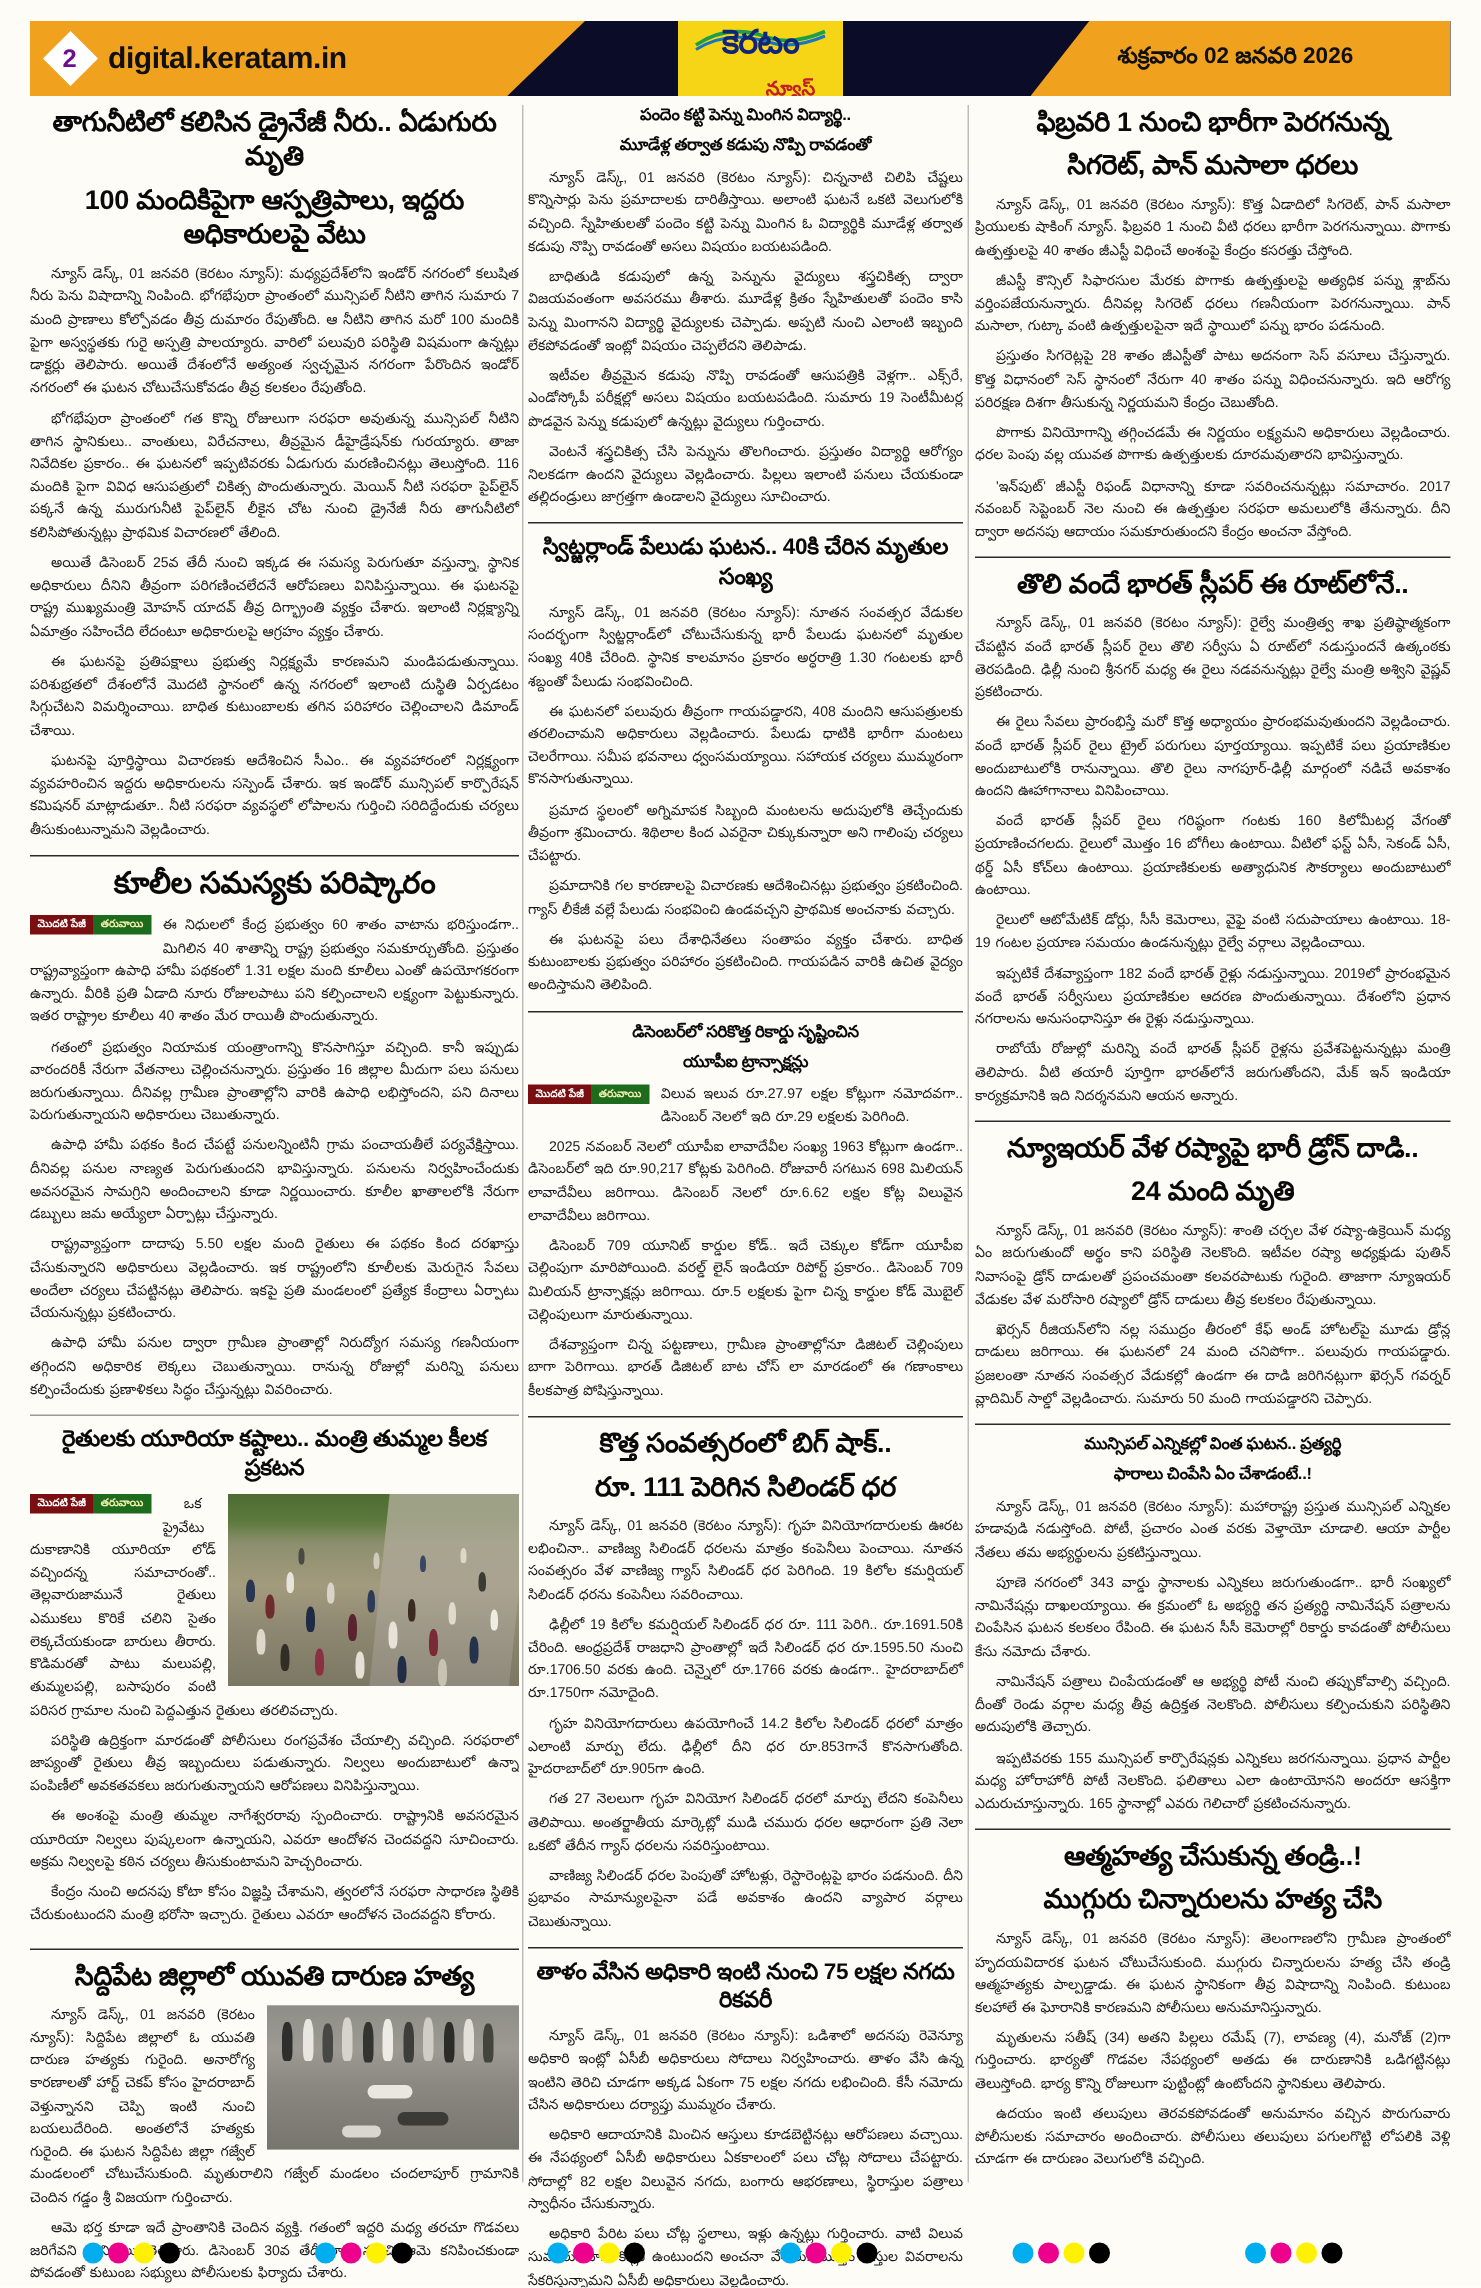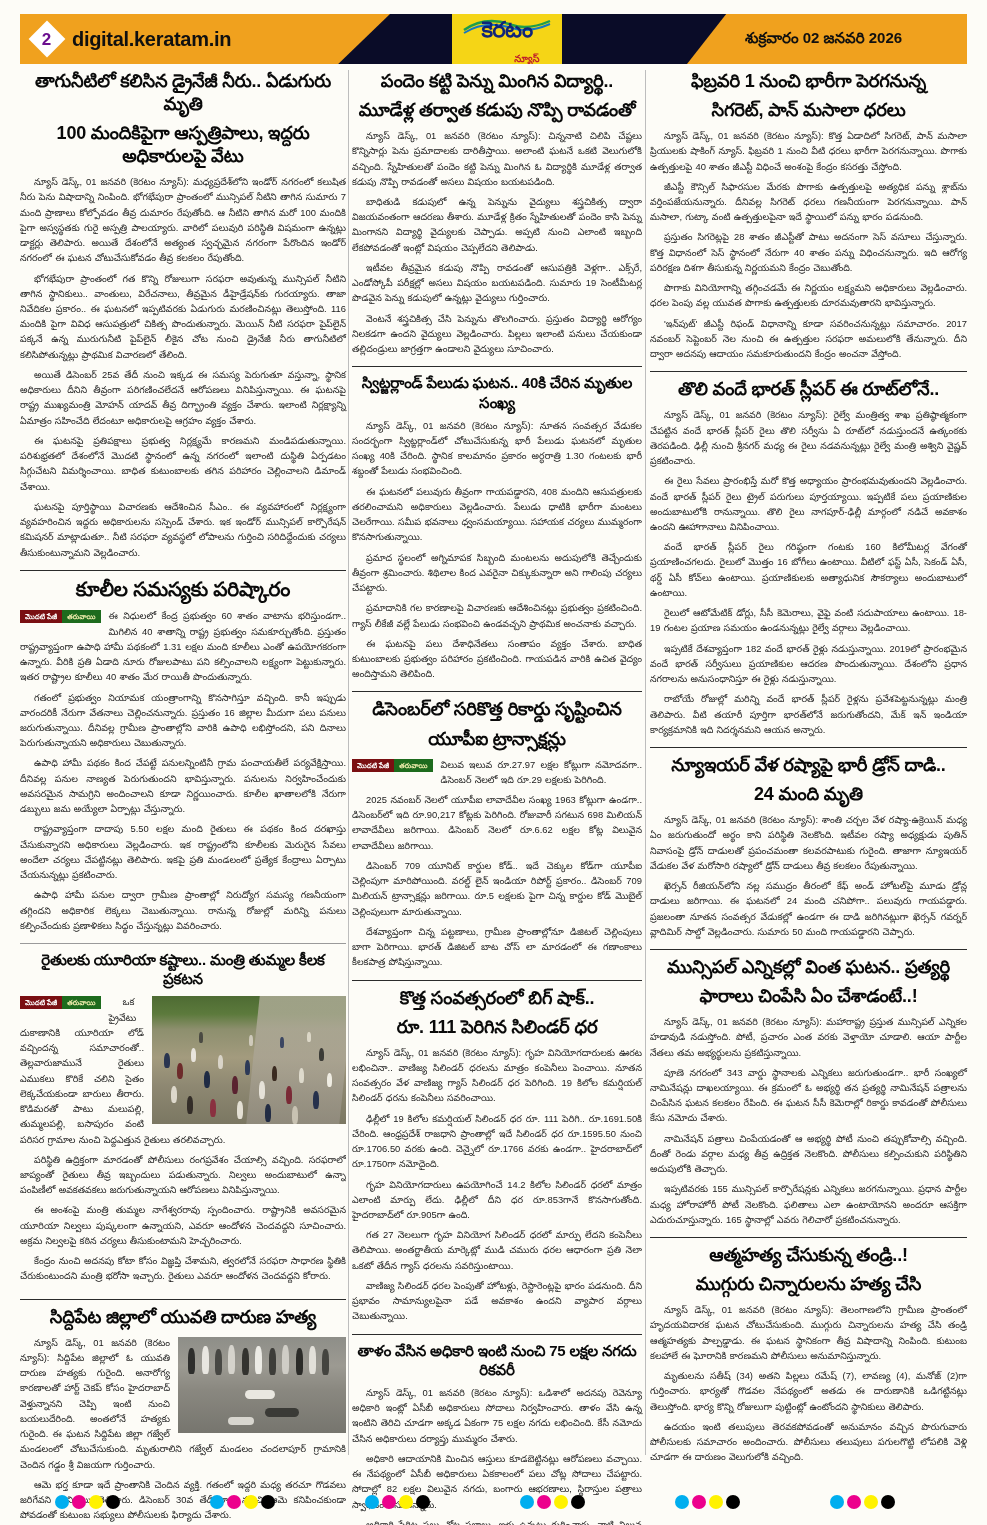--- a/index.html
+++ b/index.html
@@ -86,21 +86,21 @@
     font-weight: bold;
     font-size: 22px;
     line-height: 1;
     margin-top: 4px;
     letter-spacing: -0.5px;
   }
   .logo-sub {
     position: relative;
     color: #c0202a;
     font-weight: bold;
-    font-size: 10px;
+    font-size: 13px;
     line-height: 1;
     margin-top: 13px;
     padding-left: 40px;
   }
   .mast-right {
     position: absolute;
     right: 0; top: 0;
     width: 280px; height: 50px;
     background: #f0a11e;
     clip-path: polygon(14% 0, 100% 0, 100% 100%, 0% 100%);
@@ -153,21 +153,21 @@
   h1.headline, h2.headline {
     margin: 0 0 6px 0;
     text-align: center;
     font-weight: bold;
     color: #0a0a0a;
     line-height: 1.28;
     letter-spacing: -0.2px;
   }
   .hl-xl  { font-size: 20px; }
   .hl-lg  { font-size: 18px; }
-  .hl-md  { font-size: 18px; }
+  .hl-md  { font-size: 11px; }
   .hl-sm  { font-size: 15px; }
 
   .body-text {
     font-size: 9.4px;
     line-height: 1.62;
     text-align: justify;
     color: #1a1a1a;
     margin: 0 0 5px 0;
     text-indent: 14px;
     word-spacing: 0.6px;
@@ -397,21 +397,21 @@
       </div>
     </div>
   </div>
 
   <div class="col col2">
 
     <div class="article">
       <h2 class="headline hl-md">పందెం కట్టి పెన్ను మింగిన విద్యార్థి..</h2>
       <h2 class="headline hl-md">మూడేళ్ల తర్వాత కడుపు నొప్పి రావడంతో</h2>
       <p class="body-text">న్యూస్ డెస్క్, 01 జనవరి (కెరటం న్యూస్): చిన్ననాటి చిలిపి చేష్టలు కొన్నిసార్లు పెను ప్రమాదాలకు దారితీస్తాయి. అలాంటి ఘటనే ఒకటి వెలుగులోకి వచ్చింది. స్నేహితులతో పందెం కట్టి పెన్ను మింగిన ఓ విద్యార్థికి మూడేళ్ల తర్వాత కడుపు నొప్పి రావడంతో అసలు విషయం బయటపడింది.</p>
-      <p class="body-text">బాధితుడి కడుపులో ఉన్న పెన్నును వైద్యులు శస్త్రచికిత్స ద్వారా విజయవంతంగా ఆదరణు తీశారు. మూడేళ్ల క్రితం స్నేహితులతో పందెం కాసి పెన్ను మింగానని విద్యార్థి వైద్యులకు చెప్పాడు. అప్పటి నుంచి ఎలాంటి ఇబ్బంది లేకపోవడంతో ఇంట్లో విషయం చెప్పలేదని తెలిపాడు.</p>
+      <p class="body-text">బాధితుడి కడుపులో ఉన్న పెన్నును వైద్యులు శస్త్రచికిత్స ద్వారా విజయవంతంగా అవసరము తీశారు. మూడేళ్ల క్రితం స్నేహితులతో పందెం కాసి పెన్ను మింగానని విద్యార్థి వైద్యులకు చెప్పాడు. అప్పటి నుంచి ఎలాంటి ఇబ్బంది లేకపోవడంతో ఇంట్లో విషయం చెప్పలేదని తెలిపాడు.</p>
       <p class="body-text">ఇటీవల తీవ్రమైన కడుపు నొప్పి రావడంతో ఆసుపత్రికి వెళ్లగా.. ఎక్స్‌రే, ఎండోస్కోపీ పరీక్షల్లో అసలు విషయం బయటపడింది. సుమారు 19 సెంటీమీటర్ల పొడవైన పెన్ను కడుపులో ఉన్నట్లు వైద్యులు గుర్తించారు.</p>
       <p class="body-text">వెంటనే శస్త్రచికిత్స చేసి పెన్నును తొలగించారు. ప్రస్తుతం విద్యార్థి ఆరోగ్యం నిలకడగా ఉందని వైద్యులు వెల్లడించారు. పిల్లలు ఇలాంటి పనులు చేయకుండా తల్లిదండ్రులు జాగ్రత్తగా ఉండాలని వైద్యులు సూచించారు.</p>
     </div>
 
     <hr class="hr-top">
 
     <div class="article">
       <h2 class="headline hl-sm">స్విట్జర్లాండ్ పేలుడు ఘటన.. 40కి చేరిన మృతుల సంఖ్య</h2>
       <p class="body-text">న్యూస్ డెస్క్, 01 జనవరి (కెరటం న్యూస్): నూతన సంవత్సర వేడుకల సందర్భంగా స్విట్జర్లాండ్‌లో చోటుచేసుకున్న భారీ పేలుడు ఘటనలో మృతుల సంఖ్య 40కి చేరింది. స్థానిక కాలమానం ప్రకారం అర్ధరాత్రి 1.30 గంటలకు భారీ శబ్దంతో పేలుడు సంభవించింది.</p>
       <p class="body-text">ఈ ఘటనలో పలువురు తీవ్రంగా గాయపడ్డారని, 408 మందిని ఆసుపత్రులకు తరలించామని అధికారులు వెల్లడించారు. పేలుడు ధాటికి భారీగా మంటలు చెలరేగాయి. సమీప భవనాలు ధ్వంసమయ్యాయి. సహాయక చర్యలు ముమ్మరంగా కొనసాగుతున్నాయి.</p>

